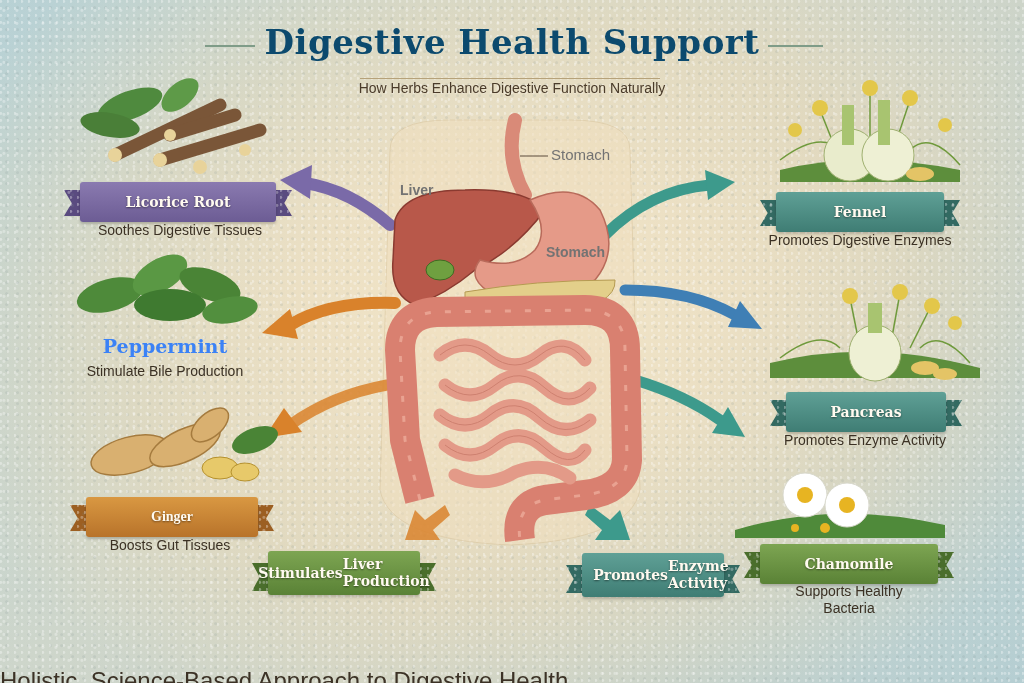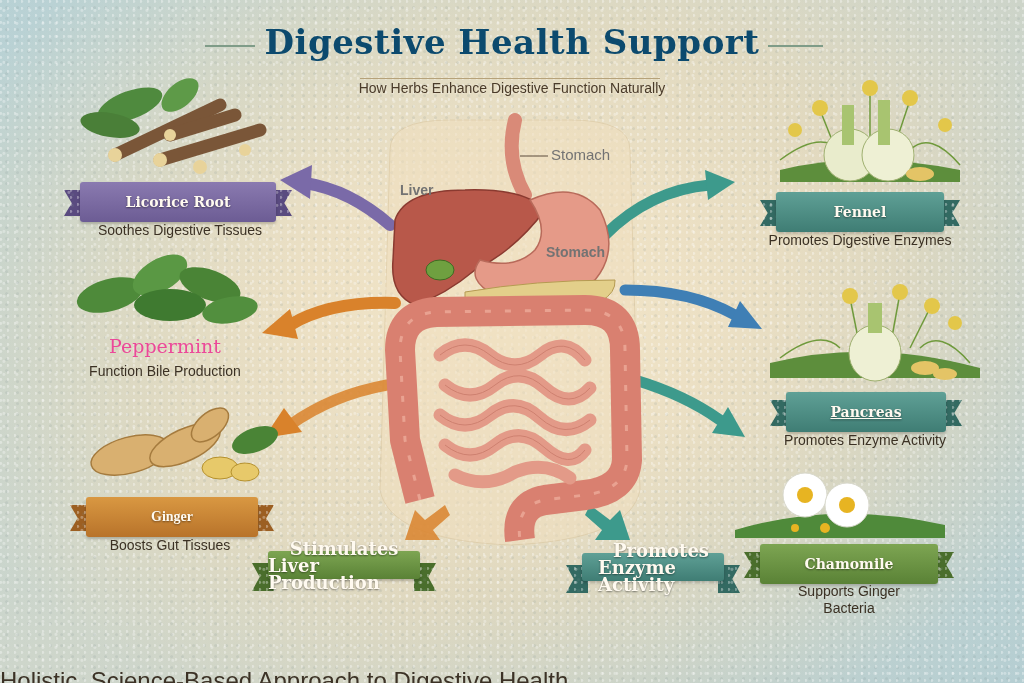--- a/index.html
+++ b/index.html
@@ -55,30 +55,30 @@
   .ribbon::before { left:-16px; clip-path: polygon(0 0,100% 0,100% 100%,0 100%,35% 50%); }
   .ribbon::after { right:-16px; clip-path: polygon(0 0,100% 0,65% 50%,100% 100%,0 100%); }
   .r-purple { background:linear-gradient(#8a7ab0,#6c5c94); }
   .r-purple::before, .r-purple::after { background:#5a4b80; }
   .r-orange { background:linear-gradient(#d99842,#b8732a);font-family:Liberation Serif, serif; }
   .r-orange::before, .r-orange::after { background:#9c5f22; }
   .r-teal { background:linear-gradient(#5fa096,#3f7d74); }
   .r-teal::before, .r-teal::after { background:#336a62; }
   .r-green { background:linear-gradient(#7da552,#5a8236); }
   .r-green::before, .r-green::after { background:#4a6e2c; }
-  .ribbon.two-line { height:28px; font-size:18px; line-height:17px; flex-direction:column; }
+  .ribbon.two-line { height:44px; font-size:14px; line-height:17px; }
   .ribbon.two-line::before, .ribbon.two-line::after { top:12px; height:28px; }
 
   .caption {
     position:absolute; text-align:center;
     font-family:"Liberation Sans", sans-serif; font-size:14px; color:#3b3124;
   }
   .heading-plain {
     position:absolute; text-align:center;
-    font-family:"DejaVu Serif", serif; font-weight:normal; font-size:19px; color:#ec4899;
+    font-family:"DejaVu Serif", serif; font-weight:bold; font-size:19px; color:#3b82f6;
   }
 
   .organ-label {
     position:absolute; font-family:Liberation Sans, sans-serif; font-size:14px; color:#737373;
   }
   .organ-label.bold { font-weight:bold; }
 
   svg { position:absolute; overflow:visible; }
 </style>
 </head>
@@ -183,21 +183,21 @@
 <div class="caption" style="left:70px;top:222px;width:220px;">Soothes Digestive Tissues</div>
 
 <svg style="left:70px;top:245px;" width="200" height="85">
   <ellipse cx="40" cy="50" rx="34" ry="16" fill="#4e8a3a" transform="rotate(-15 40 50)"></ellipse>
   <ellipse cx="90" cy="30" rx="30" ry="16" fill="#5a9844" transform="rotate(-30 90 30)"></ellipse>
   <ellipse cx="140" cy="40" rx="32" ry="15" fill="#4a8436" transform="rotate(20 140 40)"></ellipse>
   <ellipse cx="100" cy="60" rx="36" ry="16" fill="#3f7a30"></ellipse>
   <ellipse cx="160" cy="65" rx="28" ry="13" fill="#528f3e" transform="rotate(-10 160 65)"></ellipse>
 </svg>
 <div class="heading-plain" style="left:70px;top:335px;width:190px;">Peppermint</div>
-<div class="caption" style="left:55px;top:363px;width:220px;">Function Bile Production</div>
+<div class="caption" style="left:55px;top:363px;width:220px;">Stimulate Bile Production</div>
 
 <svg style="left:75px;top:400px;" width="210" height="90">
   <ellipse cx="180" cy="40" rx="24" ry="12" fill="#4a8436" transform="rotate(-20 180 40)"></ellipse>
   <g fill="#d9b070" stroke="#a57b3e" stroke-width="1.5">
     <ellipse cx="55" cy="55" rx="40" ry="18" transform="rotate(-15 55 55)"></ellipse>
     <ellipse cx="110" cy="45" rx="38" ry="16" transform="rotate(-25 110 45)"></ellipse>
     <ellipse cx="135" cy="25" rx="22" ry="12" transform="rotate(-40 135 25)"></ellipse>
   </g>
   <ellipse cx="145" cy="68" rx="18" ry="11" fill="#e7c96a" stroke="#b5912e"></ellipse>
   <ellipse cx="170" cy="72" rx="14" ry="9" fill="#e7c96a" stroke="#b5912e"></ellipse>
@@ -243,36 +243,36 @@
       <circle cx="140" cy="14" r="8"></circle>
       <circle cx="172" cy="28" r="8"></circle>
     <circle cx="195" cy="45" r="7"></circle>
   </g>
   <path d="M10,85 Q110,60 220,90 L220,100 L10,100 Z" fill="#5d8e3c"></path>
   <ellipse cx="115" cy="75" rx="26" ry="28" fill="#eef0d4" stroke="#9fb070"></ellipse>
   <rect x="108" y="25" width="14" height="30" fill="#a8c470"></rect>
   <ellipse cx="165" cy="90" rx="14" ry="7" fill="#e4c466"></ellipse>
   <ellipse cx="185" cy="96" rx="12" ry="6" fill="#e4c466"></ellipse>
 </svg>
-<div class="ribbon r-teal" style="left:786px;top:392px;width:160px;text-decoration:underline;">Pancreas</div>
+<div class="ribbon r-teal" style="left:786px;top:392px;width:160px;">Pancreas</div>
 <div class="caption" style="left:745px;top:432px;width:240px;">Promotes Enzyme Activity</div>
 
 <svg style="left:735px;top:470px;" width="210" height="70">
   <path d="M0,60 Q100,30 210,55 L210,68 L0,68 Z" fill="#4f8a3a"></path>
   <g fill="#ffffff" stroke="#d8d8cc" stroke-width="1">
     <circle cx="70" cy="25" r="22"></circle>
     <circle cx="112" cy="35" r="22"></circle>
   </g>
   <circle cx="70" cy="25" r="8" fill="#e7b422"></circle>
   <circle cx="112" cy="35" r="8" fill="#e7b422"></circle>
   <circle cx="90" cy="58" r="5" fill="#e7b422"></circle>
   <circle cx="60" cy="58" r="4" fill="#e7b422"></circle>
 </svg>
 <div class="ribbon r-green" style="left:760px;top:544px;width:178px;">Chamomile</div>
-<div class="caption" style="left:760px;top:583px;width:178px;">Supports Ginger</div>
+<div class="caption" style="left:760px;top:583px;width:178px;">Supports Healthy</div>
 <div class="caption" style="left:760px;top:600px;width:178px;">Bacteria</div>
 
 <div class="ribbon r-green two-line" style="left:268px;top:551px;width:152px;">
   <span>Stimulates</span>
   <span>Liver Production</span>
 </div>
 <div class="ribbon r-teal two-line" style="left:582px;top:553px;width:142px;padding-left:16px;">
   <span>Promotes</span>
   <span>Enzyme Activity</span>
 </div>

